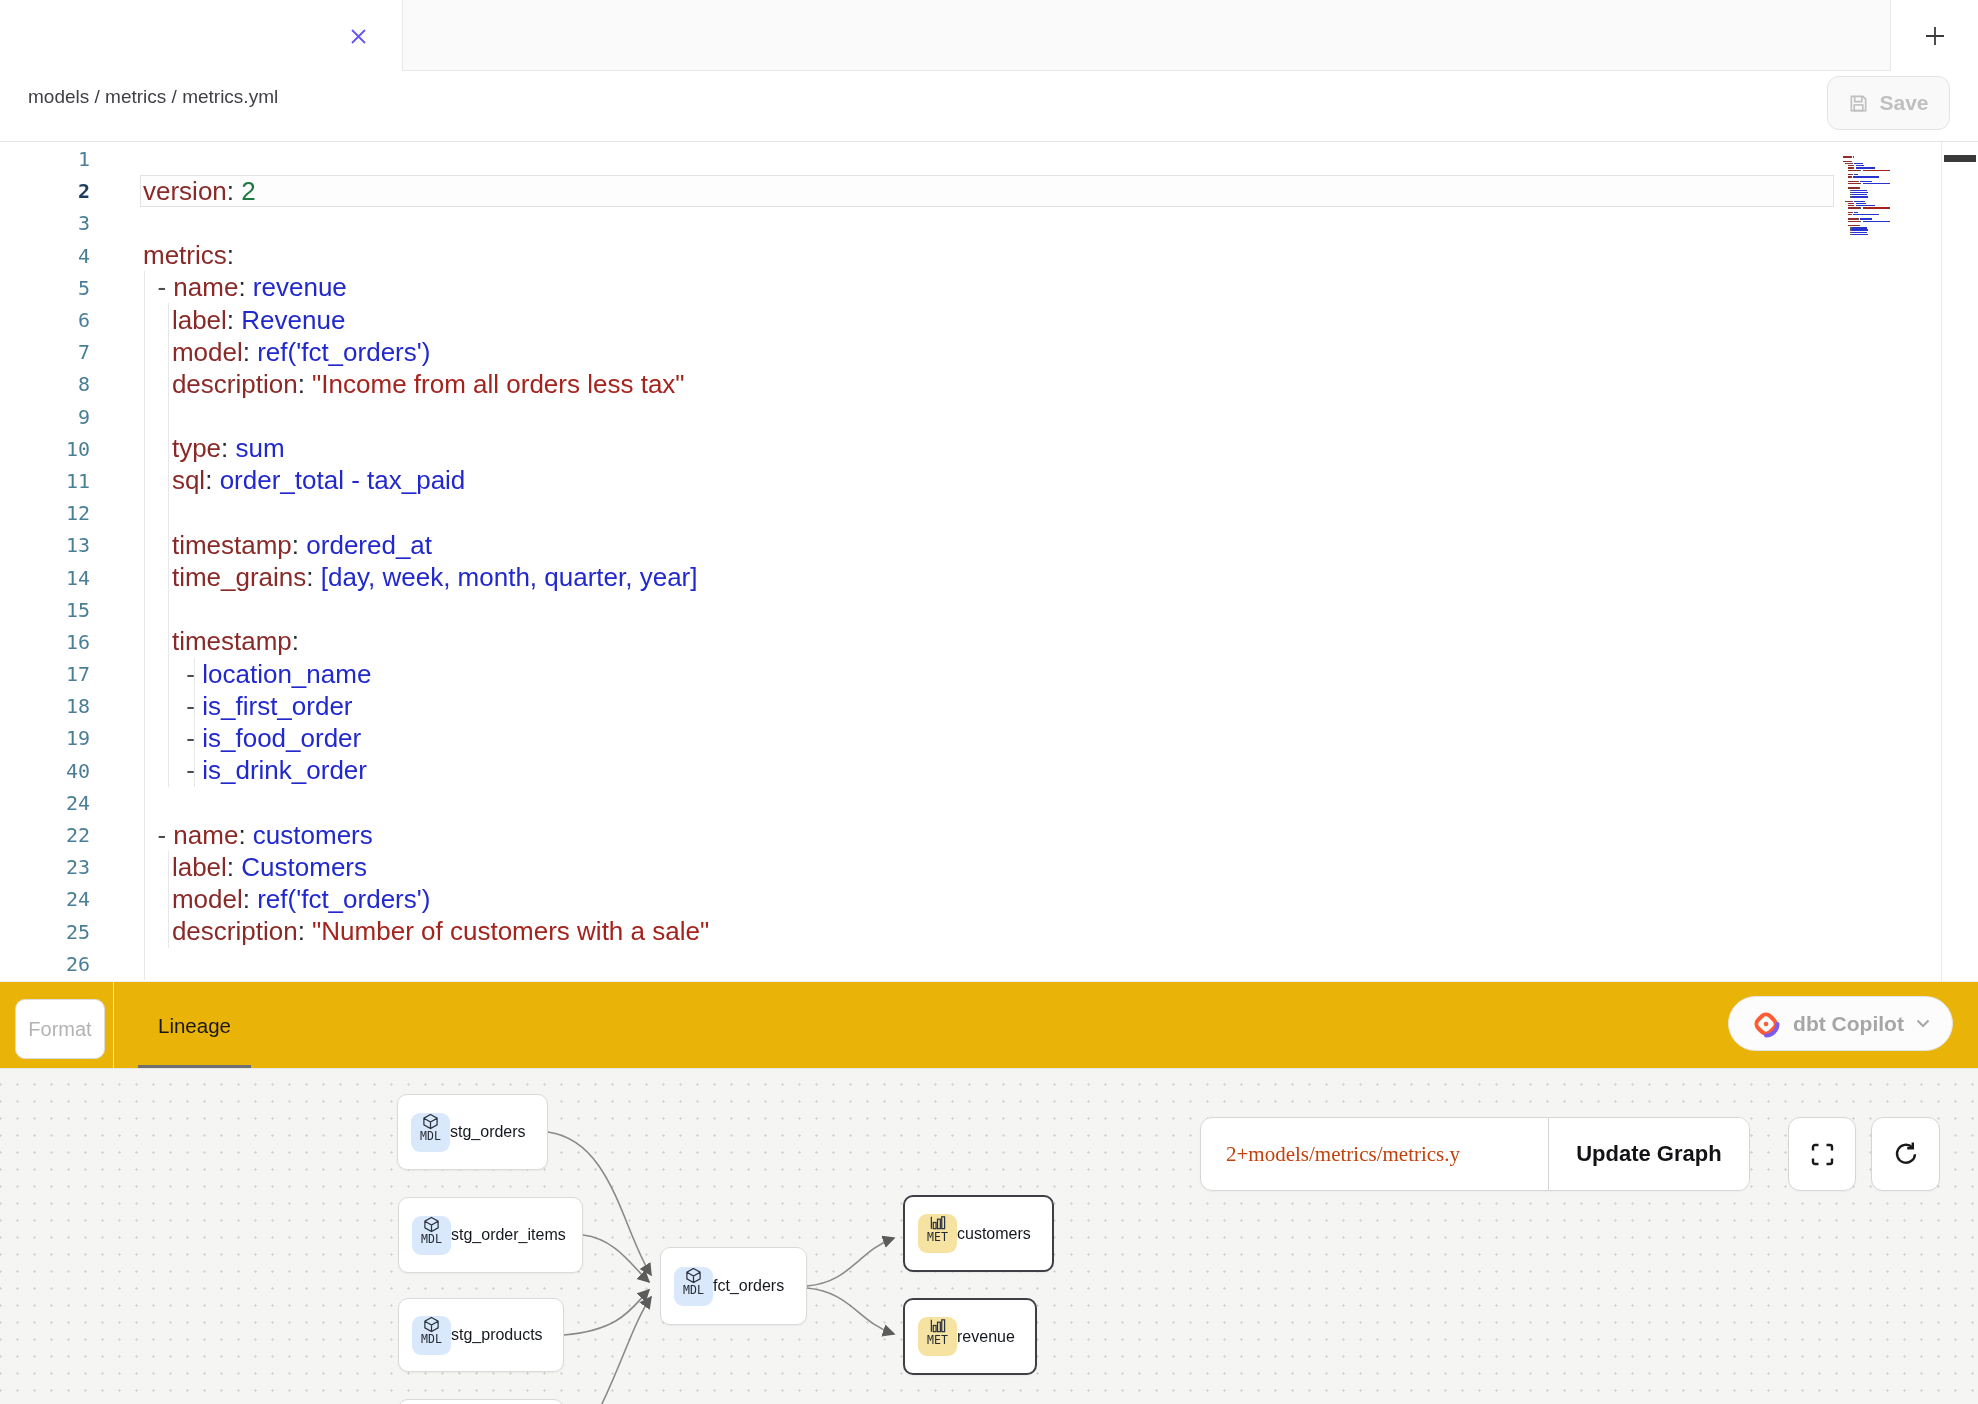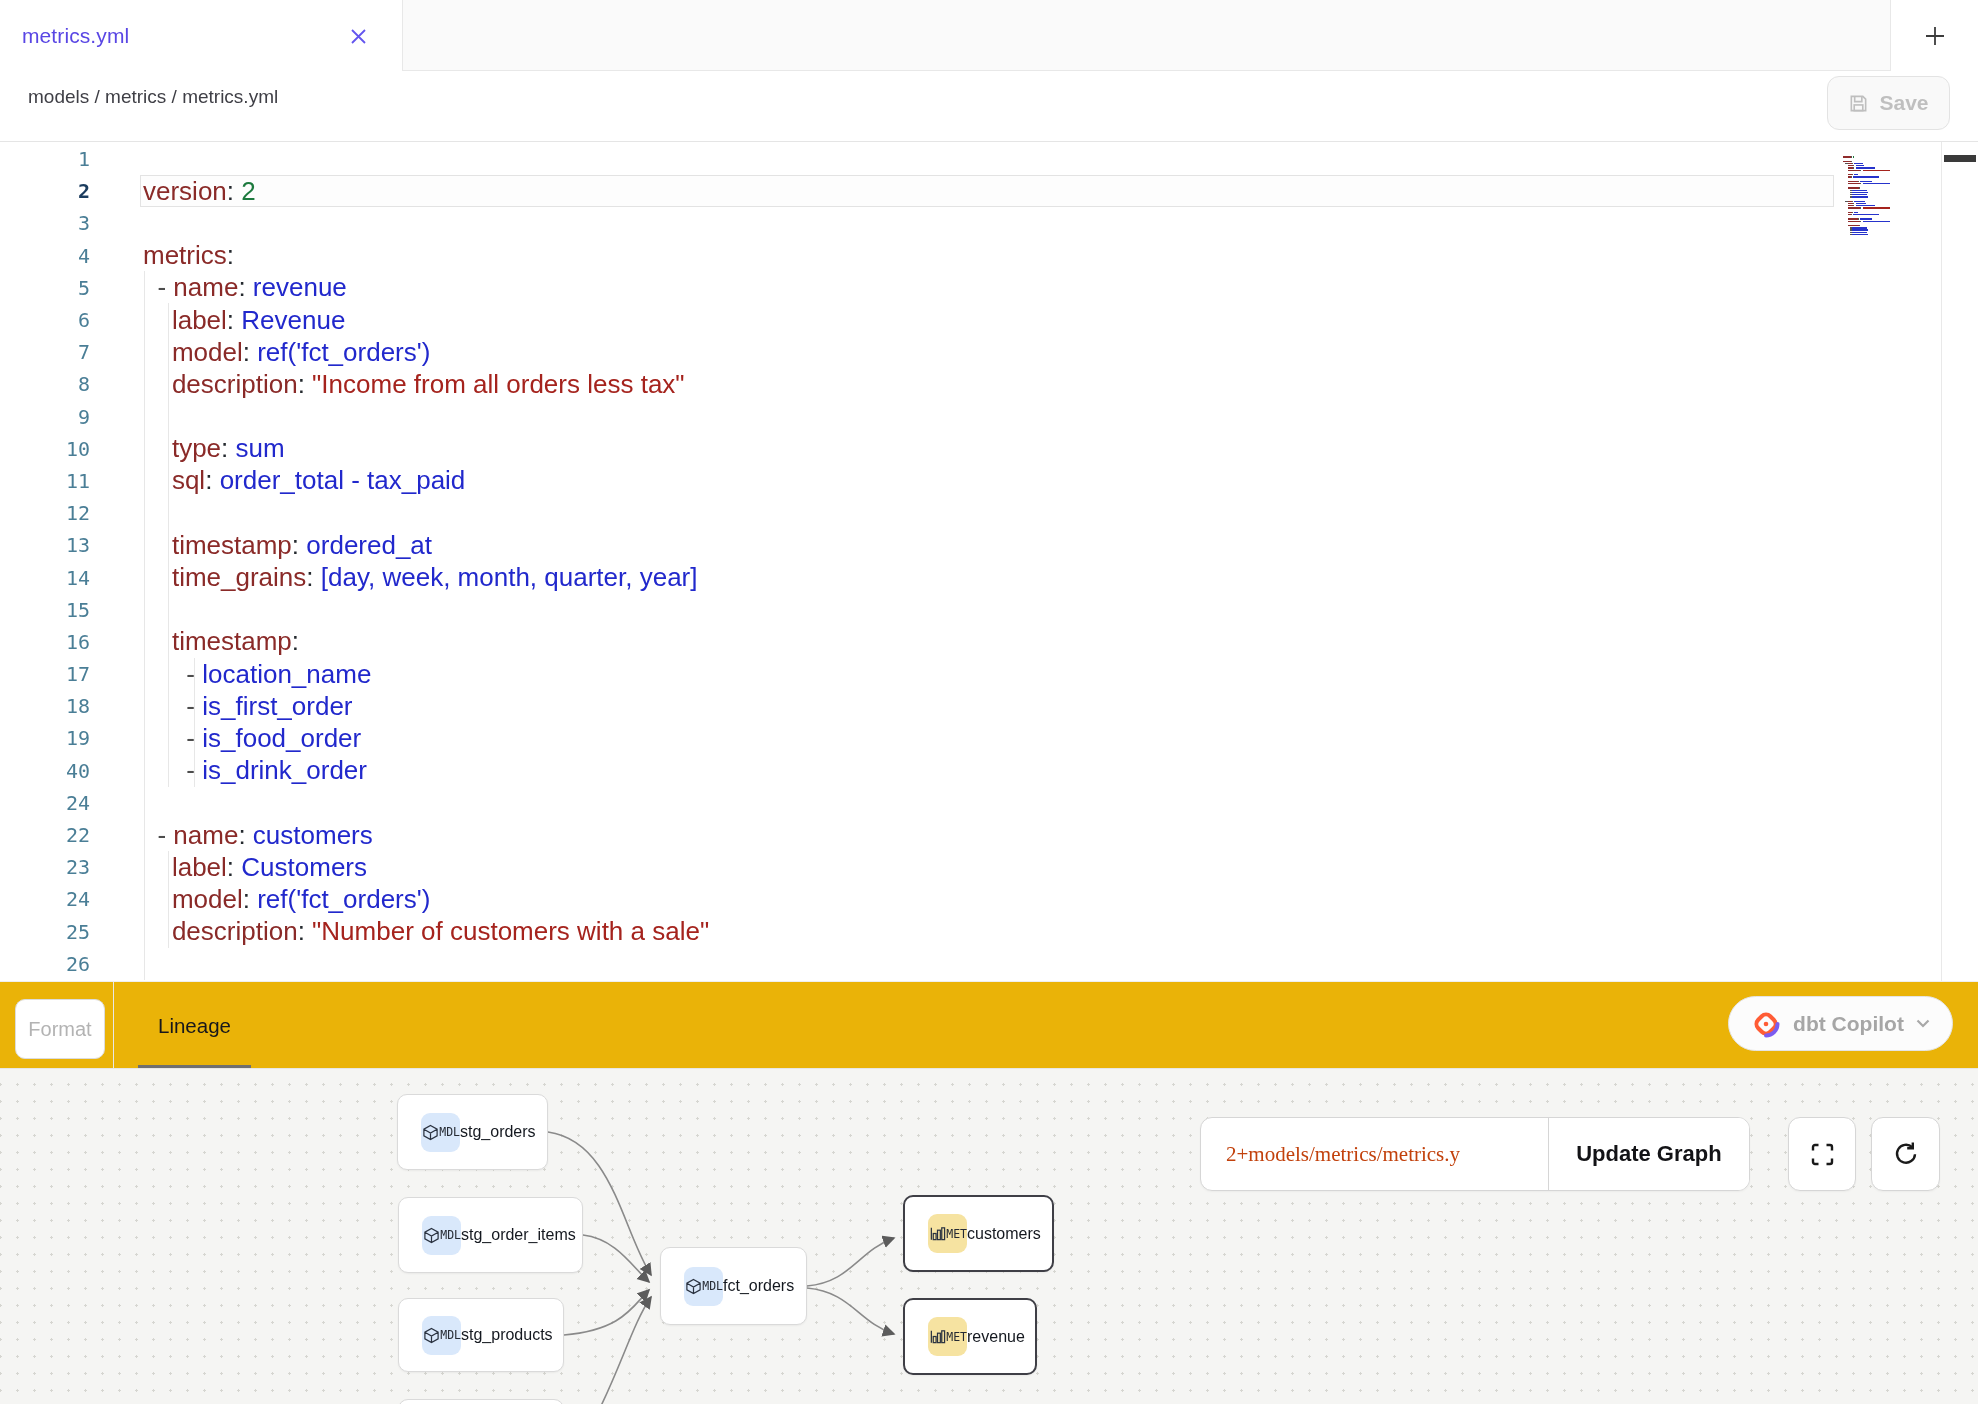--- a/index.html
+++ b/index.html
@@ -64,22 +64,22 @@
 
   
   #graph { position:absolute; left:0; top:1068px; width:1978px; height:336px;
     background:#f5f5f3; border-top:1px solid #e7e7e5; overflow:hidden;
     background-image:radial-gradient(circle, #d6d6d1 1.1px, transparent 1.1px);
     background-size:17px 17px; background-position:9px 7px; }
   #edges { position:absolute; left:0; top:0; pointer-events:none; }
   .node { position:absolute; background:#fff; border:1px solid #dadada; border-radius:10px;
     display:flex; align-items:center; box-shadow:0 1px 2px rgba(0,0,0,.05); cursor:pointer; }
   .node.selected { border:2px solid #3f3f46; }
-  .badge { width:39px; height:39px; border-radius:9px; margin-left:23px; flex:0 0 39px;
-    display:flex; flex-direction:row; align-items:center; justify-content:flex-end; }
+  .badge { width:39px; height:39px; border-radius:9px; margin-left:13px; flex:0 0 39px;
+    display:flex; flex-direction:column; align-items:center; justify-content:flex-start; }
   .badge.mdl { background:#d9e8fb; }
   .badge.met { background:#f6e3a1; }
   .badge-label { font-family:"DejaVu Sans Mono", monospace; font-size:11.5px; color:#252a33; line-height:11px; margin-top:1px; }
   .node-label { font-size:16px; color:#14181f; white-space:nowrap; }
 
   #filter-group { position:absolute; left:1200px; top:48px; width:550px; height:74px;
     background:#fff; border:1px solid #d6d6d6; border-radius:12px; display:flex;
     box-shadow:0 1px 2px rgba(0,0,0,.04); overflow:hidden; }
   #filter-input { width:348px; border:none; outline:none; font-size:21px; color:#c2410c;
     padding:0 20px 0 25px; font-family:Liberation Serif, serif; background:transparent; }
@@ -93,23 +93,20 @@
 </style>
 </head>
 <body>
 
 <div id="chrome">
   <div id="tabstrip-rest"></div>
   <div id="newtab-area">
     <svg width="24" height="24" viewBox="0 0 24 24">
       <path d="M12 3 V21 M3 12 H21" stroke="#3c3c3c" stroke-width="1.8" fill="none"></path>
     </svg>
-  </div>
-  <div id="active-tab">
-    <span id="tab-title">metrics.yml</span>
   </div>
   <div id="tab-close">
     <svg width="17" height="17" viewBox="0 0 17 17">
       <path d="M2 2 L15 15 M15 2 L2 15" stroke="#6355ee" stroke-width="1.8" fill="none"></path>
     </svg>
   </div>
   <div id="breadcrumb">models / metrics / metrics.yml</div>
   <div id="save-btn">
     <svg width="21" height="21" viewBox="0 0 22 22">
       <path d="M3.5 3.5 h12 l3 3 v12 h-15 z" fill="none" stroke="#bfbfbf" stroke-width="1.7"></path>

